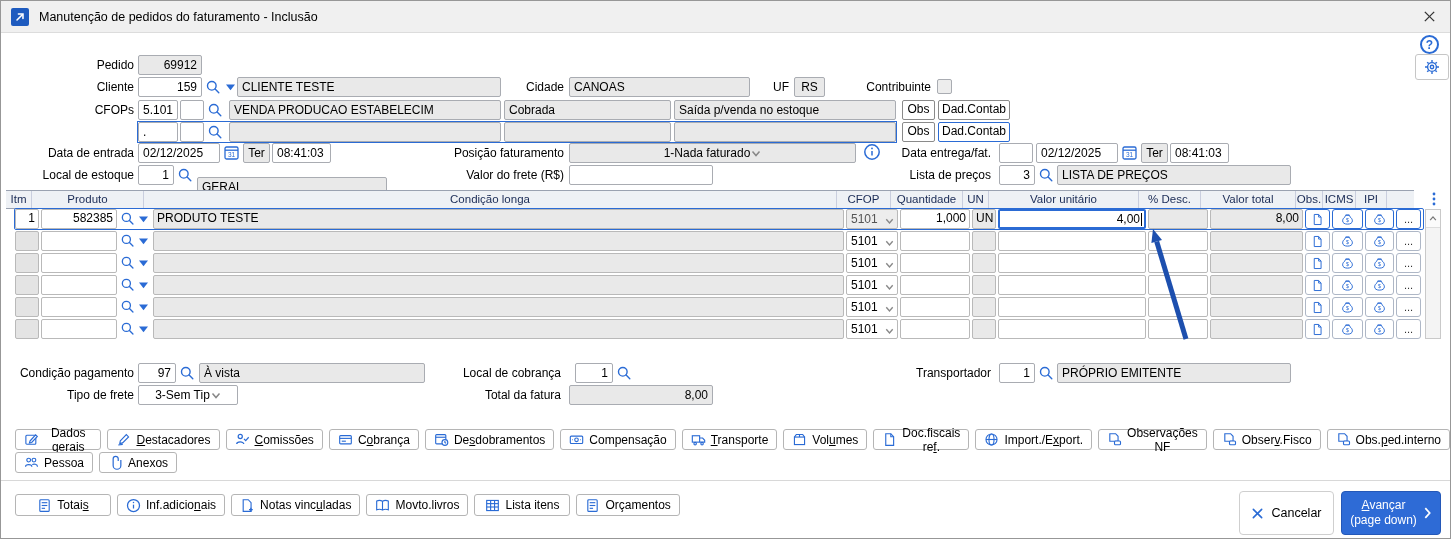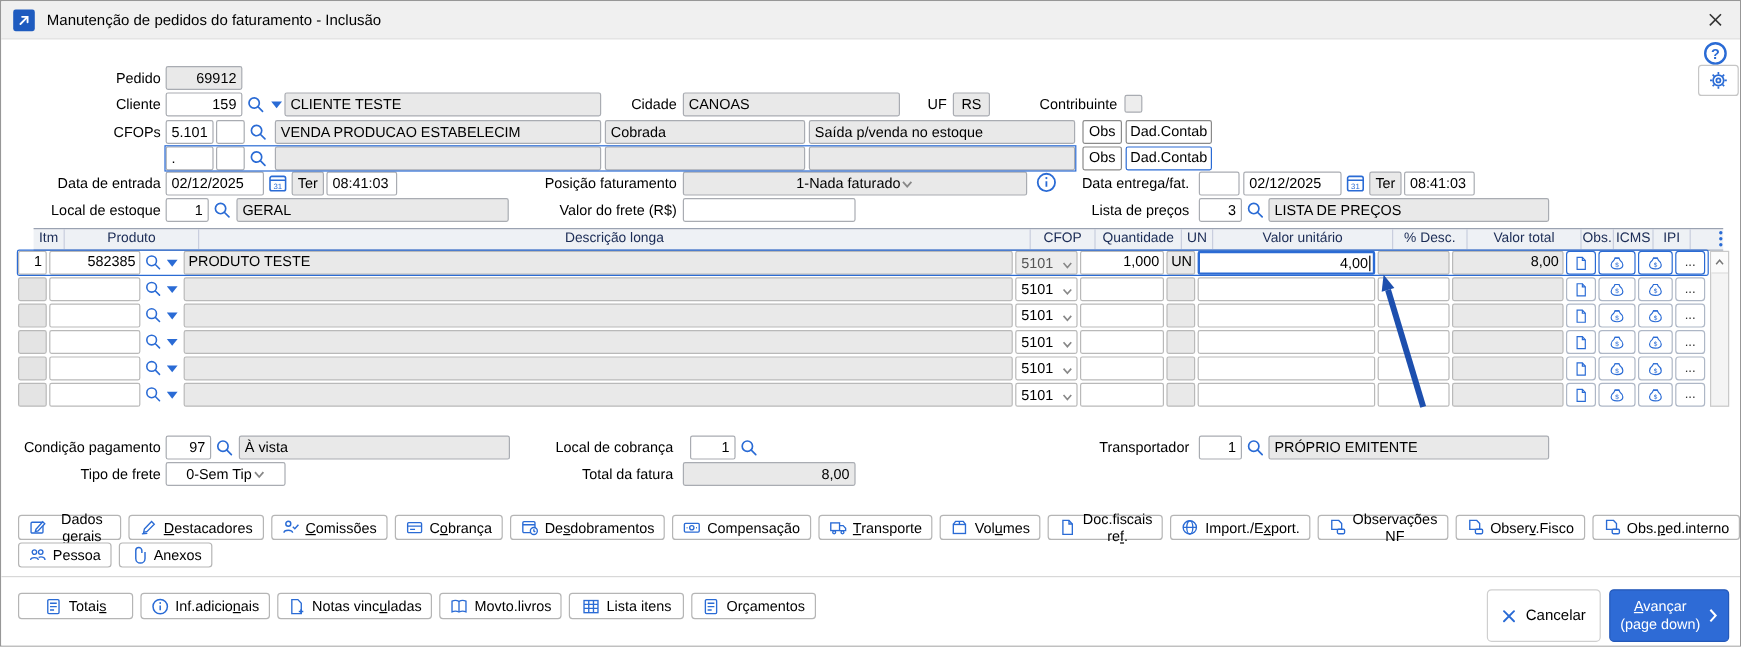--- a/index.html
+++ b/index.html
@@ -180,21 +180,21 @@
     <div class="fld" style="left:1169px;top:110px;width:59px">08:41:03</div>
 
     <div class="lbl" style="left:0;top:132px;width:133px">Local de estoque</div>
     <div class="fld num" style="left:137px;top:132px;width:36px">1</div>
     <span class="ic js-icon" style="left:176px;top:134px;width:16px;height:16px">
         <svg viewBox="0 0 16 16" fill="none" stroke="#2a6bd5" stroke-width="1.4" stroke-linecap="round">
           <circle cx="6.8" cy="6.8" r="4.3"></circle>
           <line x1="10.1" y1="10.1" x2="13.8" y2="13.8"></line>
         </svg>
       </span>
-    <div class="fld ro" style="left:196px;top:132px;width:227px">GERAL</div>
+    <div class="fld ro" style="left:196px;top:144px;width:190px">GERAL</div>
     <div class="lbl" style="left:420px;top:132px;width:143px">Valor do frete (R$)</div>
     <div class="fld" style="left:568px;top:132px;width:144px"></div>
     <div class="lbl" style="left:860px;top:132px;width:130px">Lista de preços</div>
     <div class="fld num" style="left:998px;top:132px;width:36px">3</div>
     <span class="ic js-icon" style="left:1037px;top:134px;width:16px;height:16px">
         <svg viewBox="0 0 16 16" fill="none" stroke="#2a6bd5" stroke-width="1.4" stroke-linecap="round">
           <circle cx="6.8" cy="6.8" r="4.3"></circle>
           <line x1="10.1" y1="10.1" x2="13.8" y2="13.8"></line>
         </svg>
       </span>
@@ -222,21 +222,21 @@
     <span class="ic js-icon" style="left:1037px;top:332px;width:16px;height:16px">
         <svg viewBox="0 0 16 16" fill="none" stroke="#2a6bd5" stroke-width="1.4" stroke-linecap="round">
           <circle cx="6.8" cy="6.8" r="4.3"></circle>
           <line x1="10.1" y1="10.1" x2="13.8" y2="13.8"></line>
         </svg>
       </span>
     <div class="fld ro" style="left:1056px;top:330px;width:234px">PRÓPRIO EMITENTE</div>
 
     <div class="lbl" style="left:0;top:352px;width:133px">Tipo de frete</div>
     <div class="fld selbox" style="left:137px;top:352px;width:100px">
-      <span>0-Sem Tip</span>
+      <span>3-Sem Tip</span>
       <span class="ic js-icon chev" style="position:static">
           <svg viewBox="0 0 12 11" fill="none" stroke="#888" stroke-width="1.5">
             <polyline points="2.5,3.5 6,7.5 9.5,3.5"></polyline>
           </svg>
         </span>
     </div>
     <div class="lbl" style="left:420px;top:352px;width:140px">Total da fatura</div>
     <div class="fld ro num" style="left:568px;top:352px;width:144px">8,00</div>
 
     <div class="divider" style="top:447px"></div>
@@ -284,24 +284,24 @@
           <circle cx="6.8" cy="6.8" r="4.3"></circle>
           <line x1="10.1" y1="10.1" x2="13.8" y2="13.8"></line>
         </svg>
       </div>
       <div class="fld ro" style="left: 228px; top: 89px; width: 272px;"></div>
       <div class="fld ro" style="left: 503px; top: 89px; width: 167px;"></div>
       <div class="fld ro" style="left: 673px; top: 89px; width: 222px;"></div>
       <div class="mbtn" style="left: 901px; top: 89px; width: 33px;">Obs</div>
       <div class="mbtn focus-border" style="left: 937px; top: 89px; width: 72px;">Dad.Contab</div>
       <div class="focus-outline" style="left: 136px; top: 88px; width: 760px; height: 22px;"></div>
-      <div class="ghead-band" style="left: 27px; top: 157px; width: 1408px; height: 19px;">
+      <div class="ghead-band" style="left: 5px; top: 157px; width: 1408px; height: 19px;">
         <div class="ghead-cell" style="width: 26px;">Itm</div>
         <div class="ghead-cell" style="width: 112px;">Produto</div>
-        <div class="ghead-cell" style="width: 693px;">Descrição longa</div>
+        <div class="ghead-cell" style="width: 693px;">Condição longa</div>
         <div class="ghead-cell" style="width: 54px;">CFOP</div>
         <div class="ghead-cell" style="width: 72px;">Quantidade</div>
         <div class="ghead-cell" style="width: 26px;">UN</div>
         <div class="ghead-cell" style="width: 150px;">Valor unitário</div>
         <div class="ghead-cell" style="width: 62px;">% Desc.</div>
         <div class="ghead-cell" style="width: 95px;">Valor total</div>
         <div class="ghead-cell" style="width: 27px;">Obs.</div>
         <div class="ghead-cell" style="width: 33px;">ICMS</div>
         <div class="ghead-cell" style="width: 31px;">IPI</div>
         <div class="ghead-cell" style="width: 27px; border-right: none;"></div>

